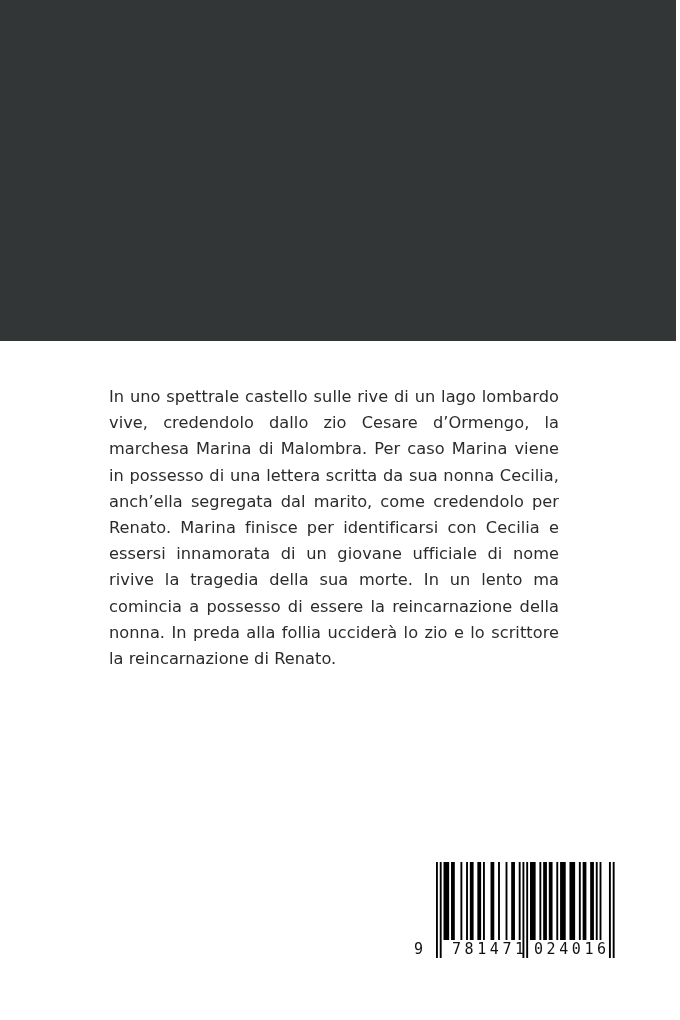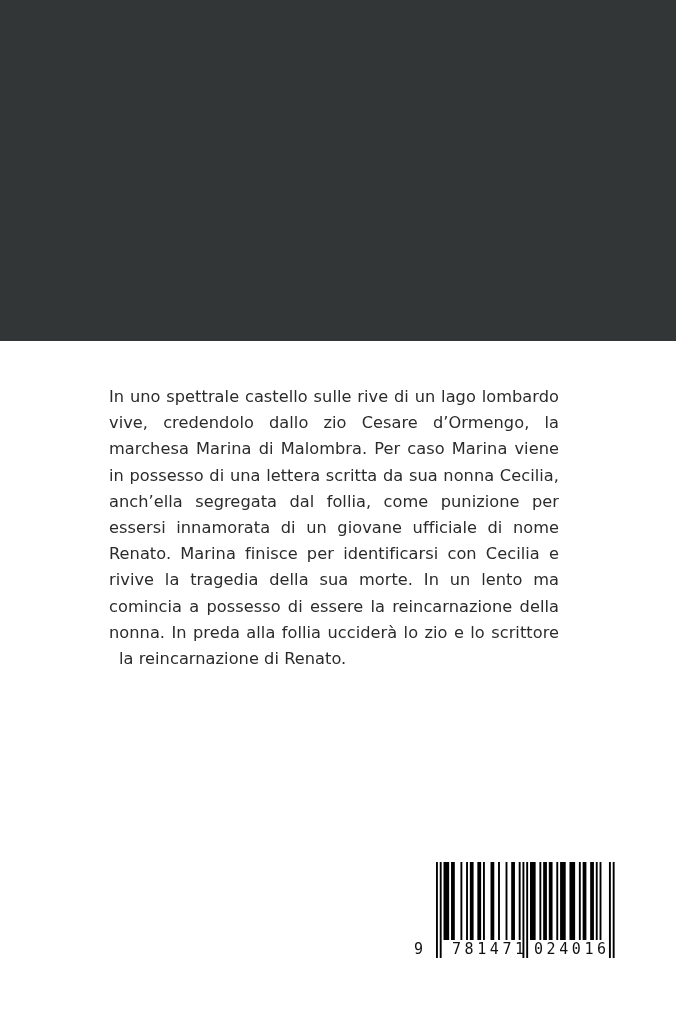--- a/index.html
+++ b/index.html
@@ -38,21 +38,20 @@
     }
     .blurb .line {
       display: block;
       text-align: justify;
       text-align-last: justify;
       white-space: nowrap;
       height: 26.2px;
     }
     .blurb .line.last {
       text-align-last: left;
-      margin-left: 10px;
     }
     .barcode {
       position: absolute;
       left: 408px;
       top: 858px;
       width: 220px;
       height: 104px;
       background: #ffffff;
     }
     .barcode svg {
@@ -69,23 +68,23 @@
 
 <div class="page">
 
   <div class="top-band"></div>
 
   <div class="blurb">
     <span class="line">In uno spettrale castello sulle rive di un lago lombardo</span>
     <span class="line">vive, credendolo dallo zio Cesare d’Ormengo, la</span>
     <span class="line">marchesa Marina di Malombra. Per caso Marina viene</span>
     <span class="line">in possesso di una lettera scritta da sua nonna Cecilia,</span>
-    <span class="line">anch’ella segregata dal follia, come punizione per</span>
+    <span class="line">anch’ella segregata dal marito, come credendolo per</span>
+    <span class="line">Renato. Marina finisce per identificarsi con Cecilia e</span>
     <span class="line">essersi innamorata di un giovane ufficiale di nome</span>
-    <span class="line">Renato. Marina finisce per identificarsi con Cecilia e</span>
     <span class="line">rivive la tragedia della sua morte. In un lento ma</span>
     <span class="line">comincia a possesso di essere la reincarnazione della</span>
     <span class="line">nonna. In preda alla follia ucciderà lo zio e lo scrittore</span>
     <span class="line last">la reincarnazione di Renato.</span>
   </div>
 
   <div class="barcode">
     <svg width="220" height="104" viewBox="0 0 220 104" xmlns="http://www.w3.org/2000/svg">
       <g id="bars" fill="#000000">
           <rect x="28.00" y="4" width="1.88" height="96"></rect>

